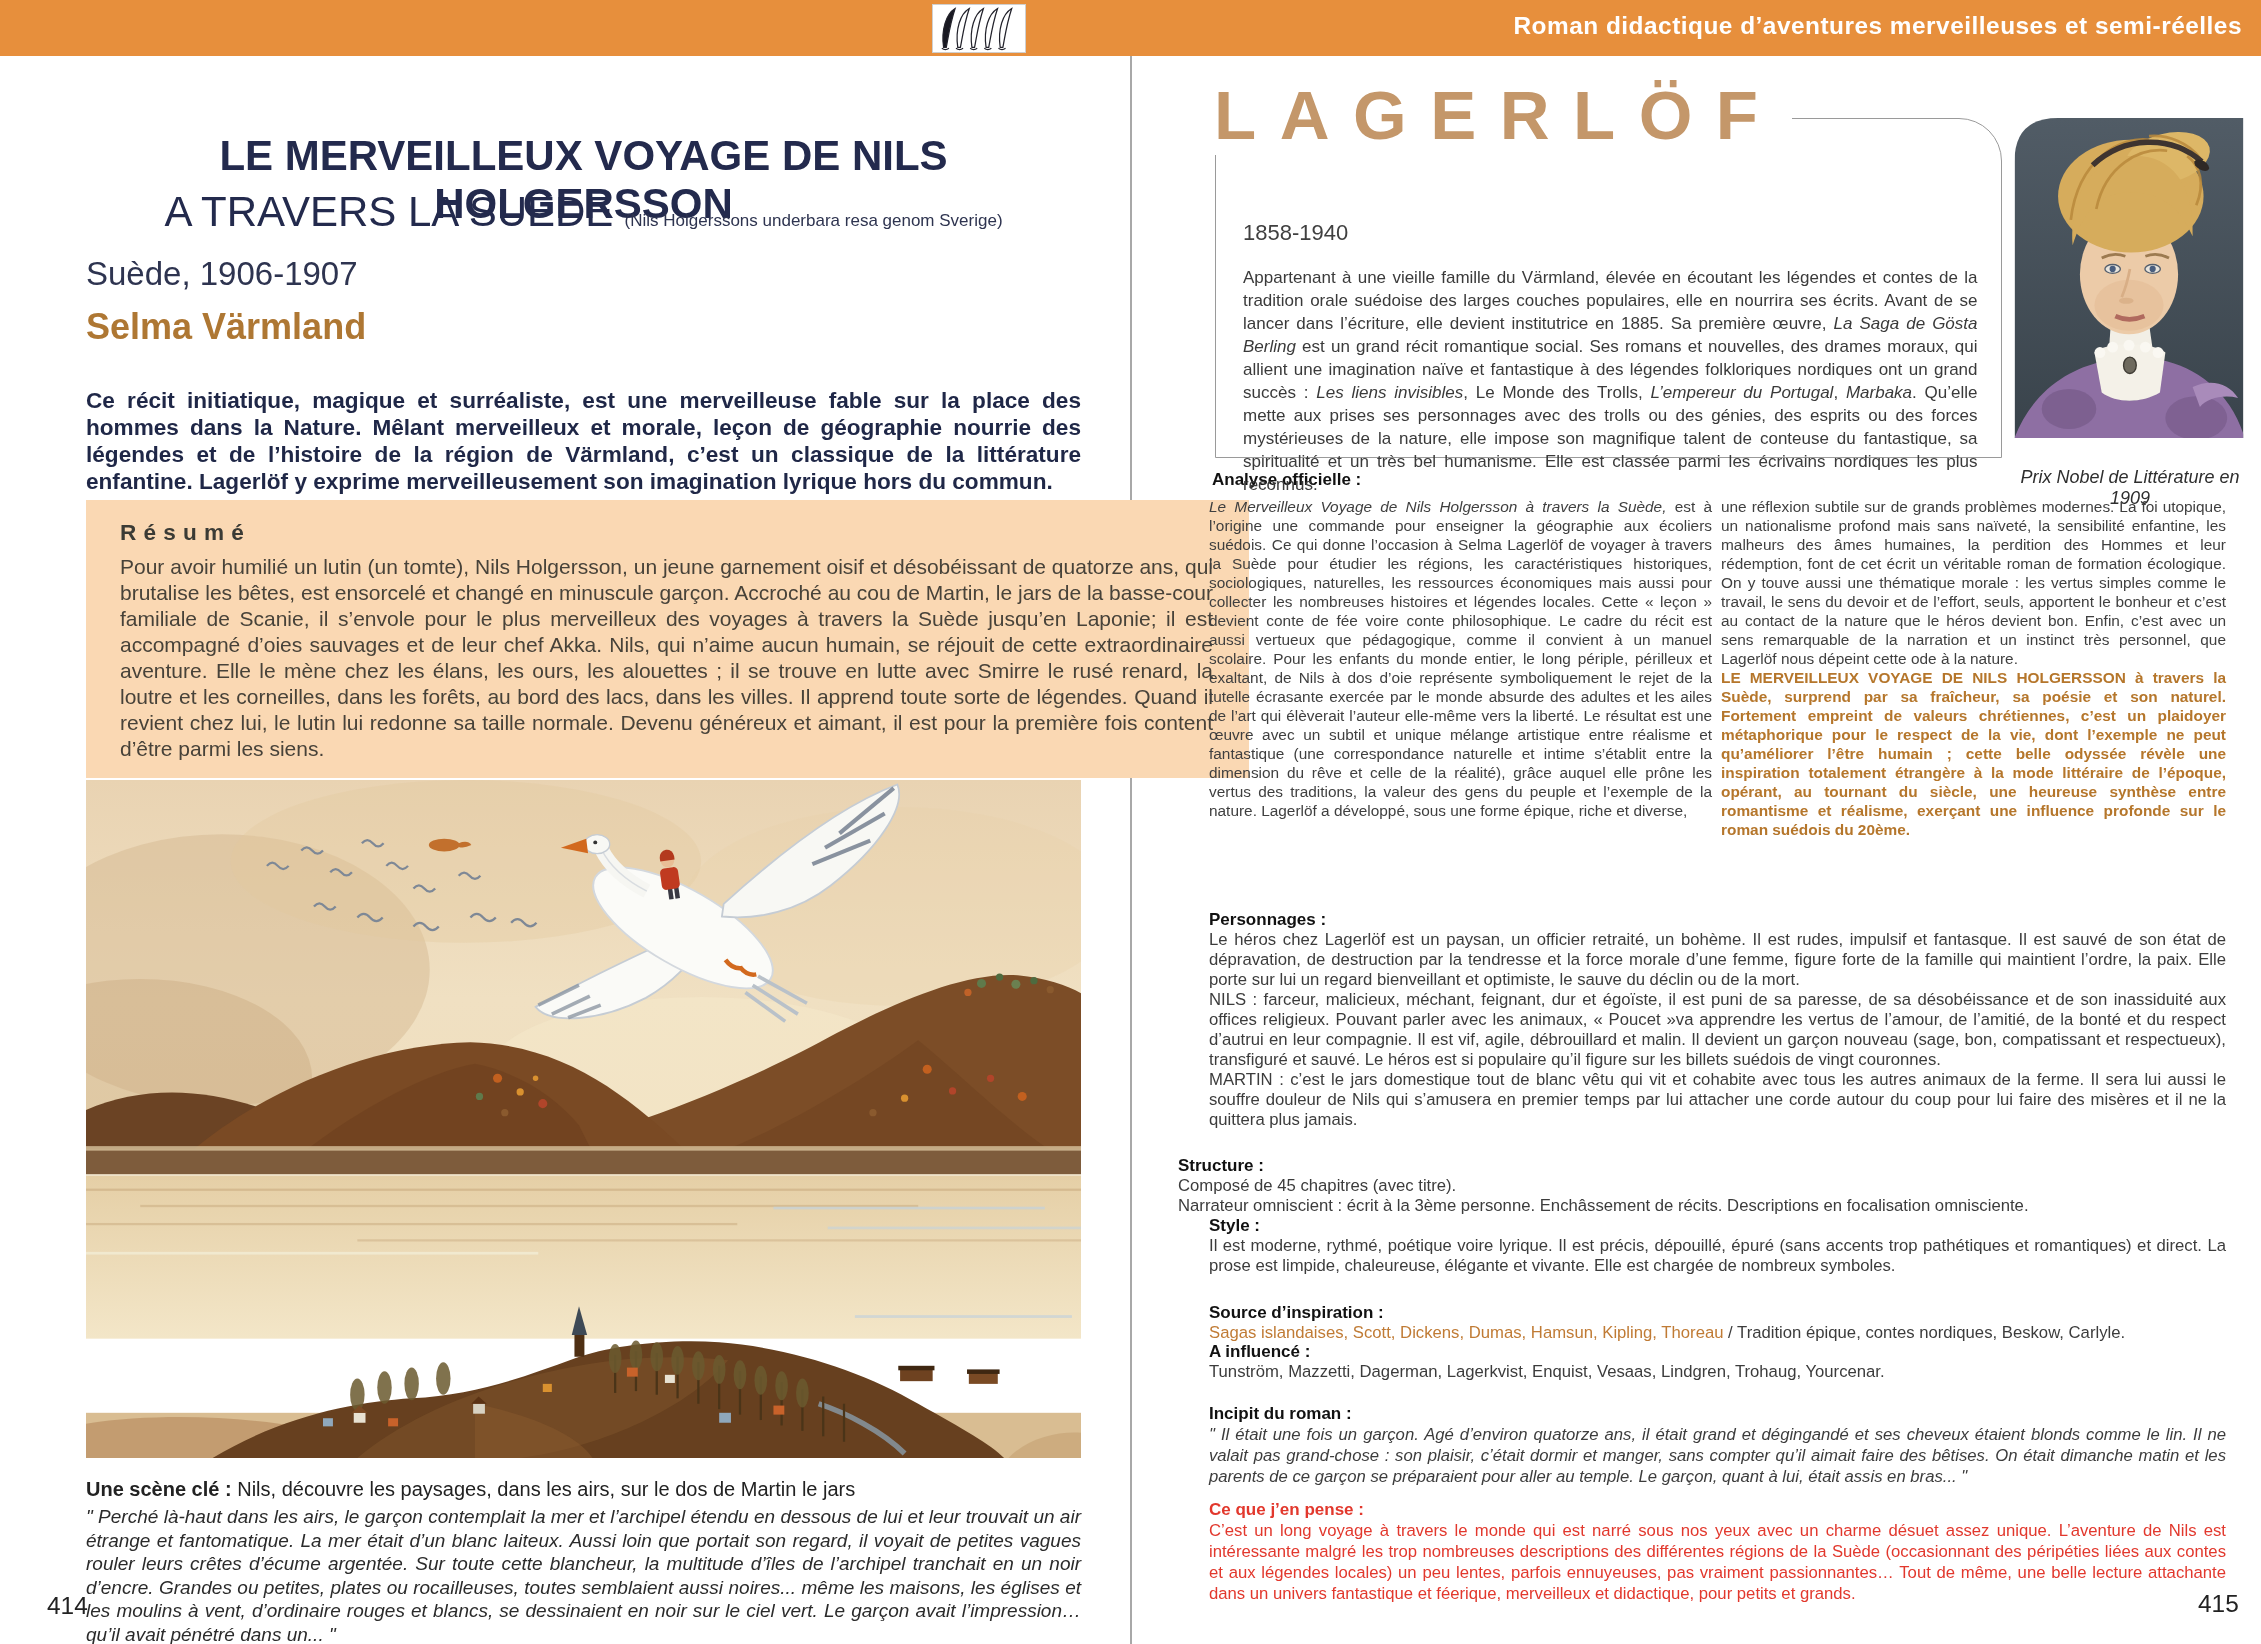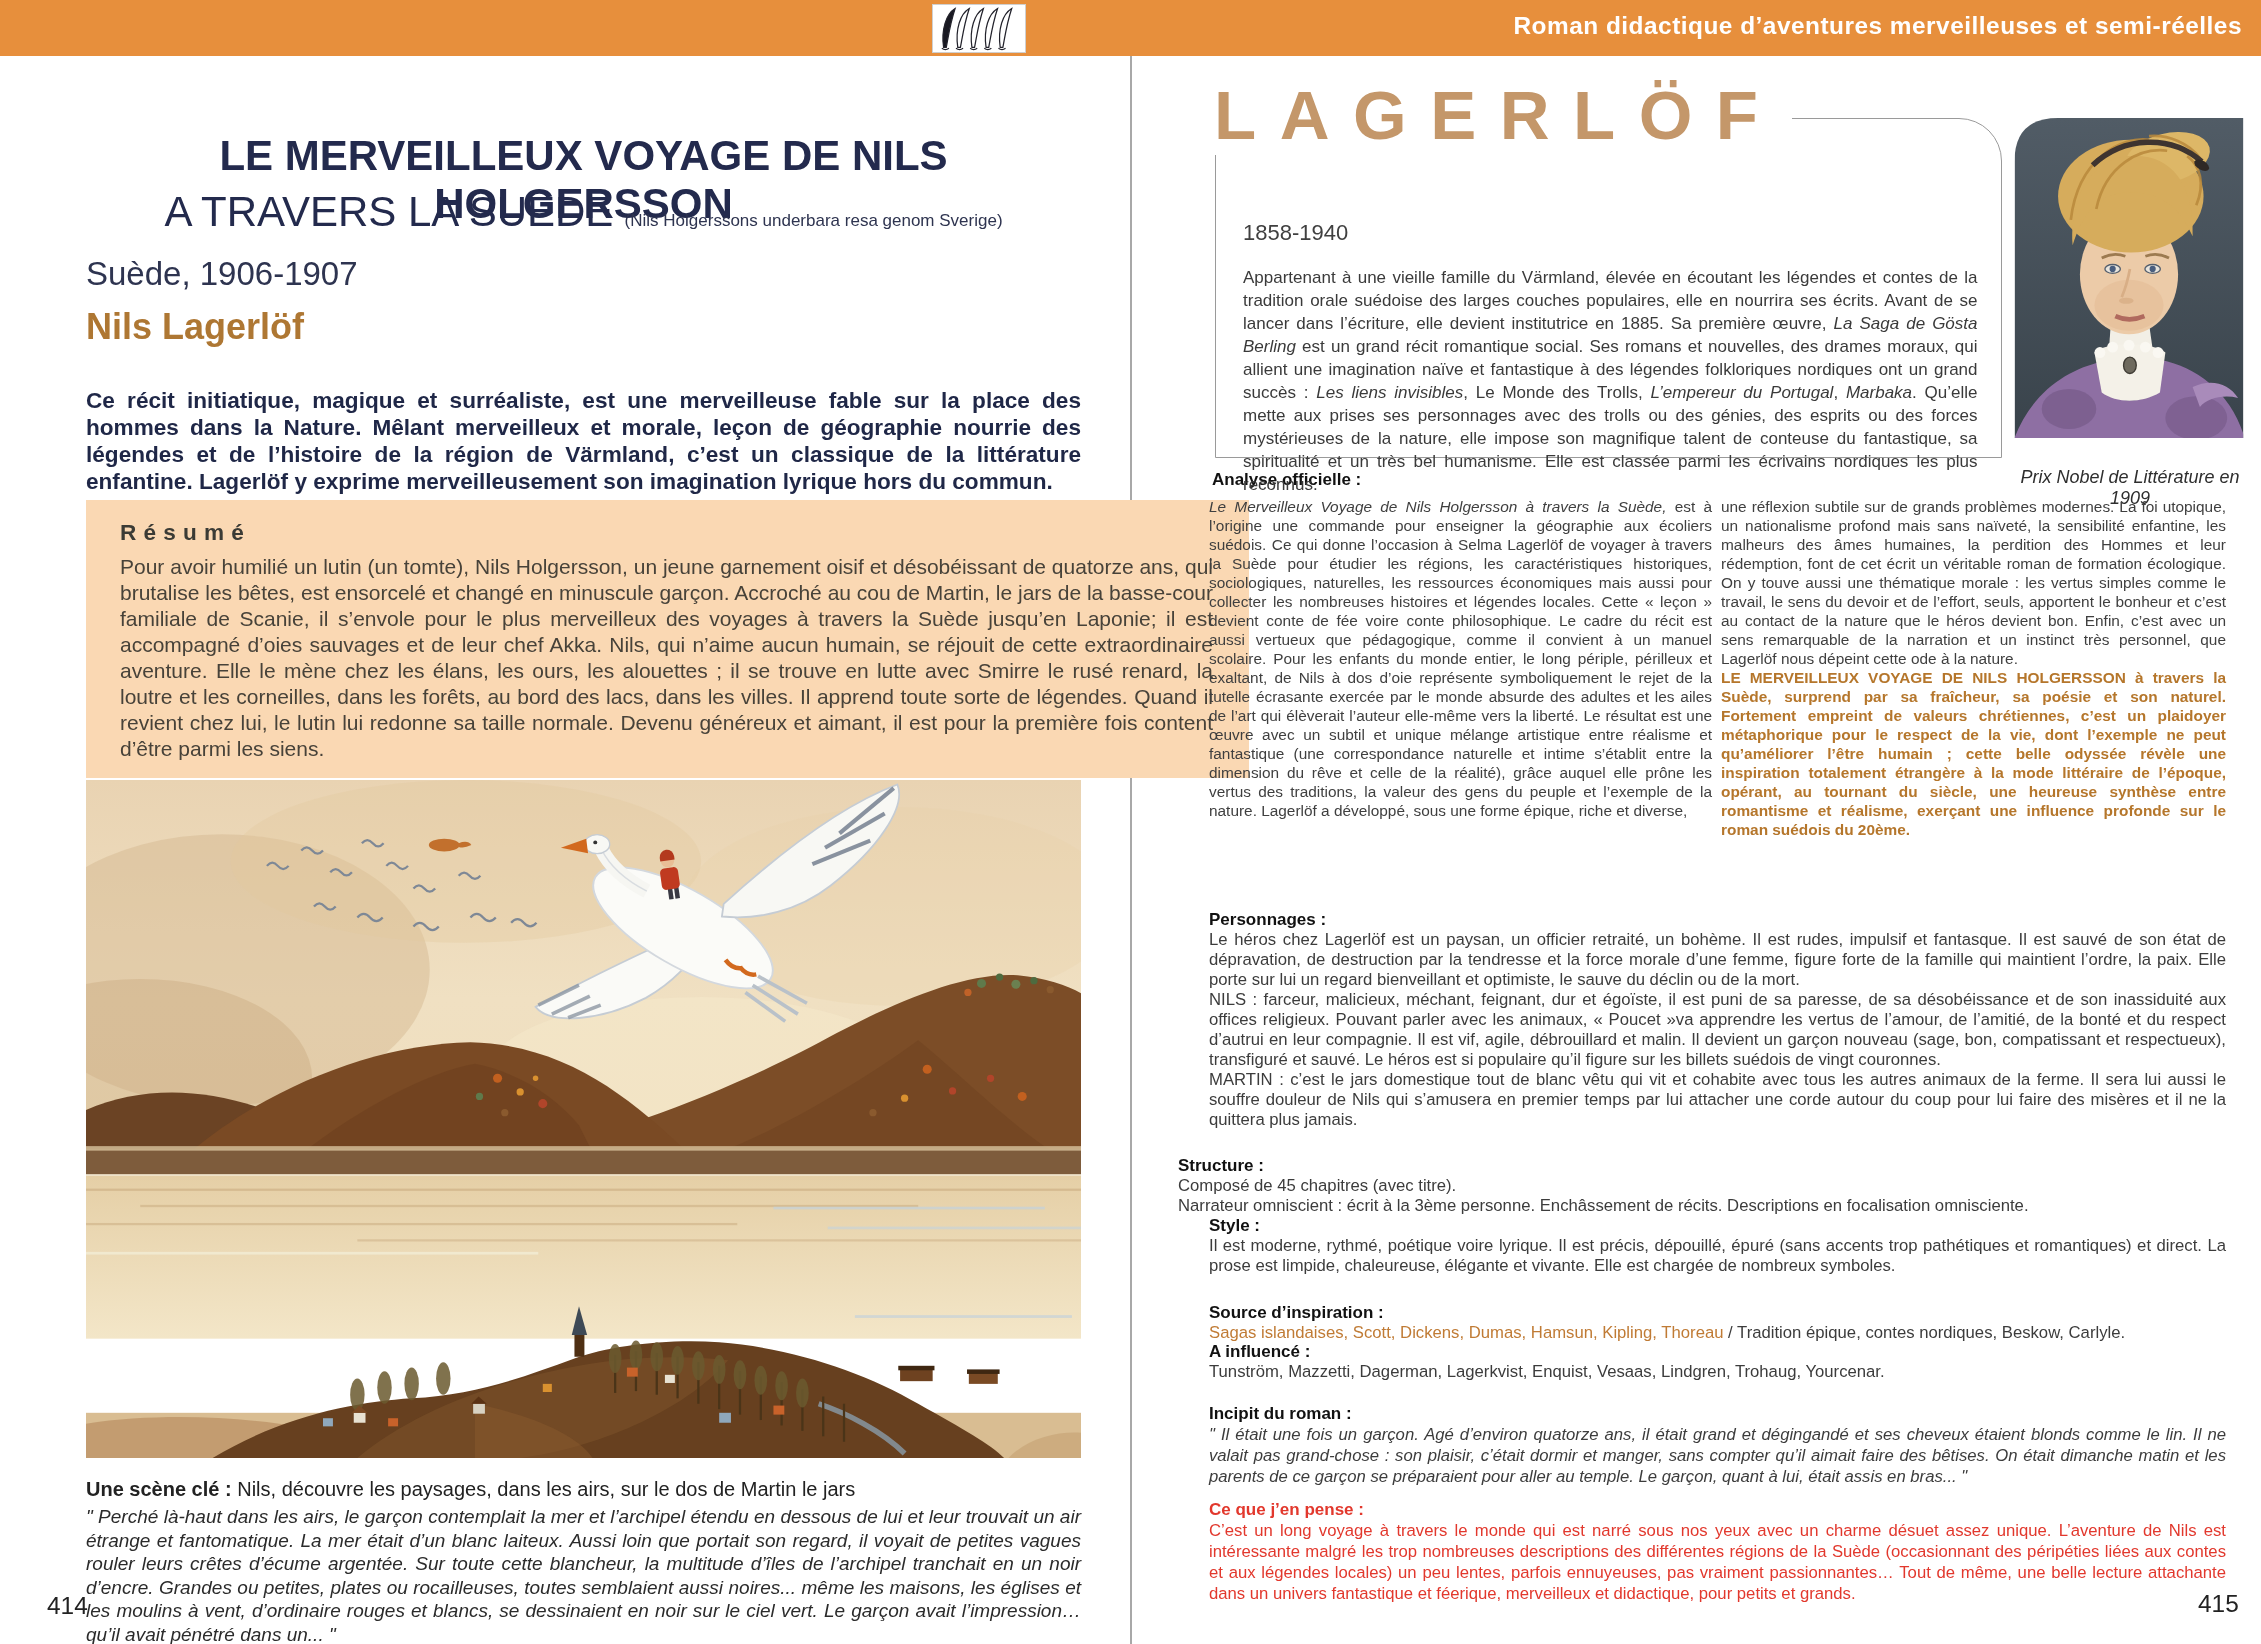--- a/index.html
+++ b/index.html
@@ -87,21 +87,21 @@
     </svg>
   </div>
   <div class="abs divider"></div>
 
   <div class="abs l-title1">LE MERVEILLEUX VOYAGE DE NILS HOLGERSSON</div>
   <div class="abs l-title2">
     <span class="big">A TRAVERS LA SUEDE</span>
     <span class="small">(Nils Holgerssons underbara resa genom Sverige)</span>
   </div>
   <div class="abs l-country">Suède, 1906-1907</div>
-  <div class="abs l-author">Nils Lagerlöf</div>
+  <div class="abs l-author">Selma Värmland</div>
   <div class="abs l-intro">Ce récit initiatique, magique et surréaliste, est une merveilleuse fable sur la place des hommes dans la Nature. Mêlant merveilleux et morale, leçon de géographie nourrie des légendes et de l’histoire de la région de Värmland, c’est un classique de la littérature enfantine. Lagerlöf y exprime merveilleusement son imagination lyrique hors du commun.</div>
 
   <div class="abs resume-box">
     <div class="resume-title">Résumé</div>
     <div class="resume-body">Pour avoir humilié un lutin (un tomte), Nils Holgersson, un jeune garnement oisif et désobéissant de quatorze ans, qui brutalise les bêtes, est ensorcelé et changé en minuscule garçon. Accroché au cou de Martin, le jars de la basse-cour familiale de Scanie, il s’envole pour le plus merveilleux des voyages à travers la Suède jusqu’en Laponie; il est accompagné d’oies sauvages et de leur chef Akka. Nils, qui n’aime aucun humain, se réjouit de cette extraordinaire aventure. Elle le mène chez les élans, les ours, les alouettes ; il se trouve en lutte avec Smirre le rusé renard, la loutre et les corneilles, dans les forêts, au bord des lacs, dans les villes. Il apprend toute sorte de légendes. Quand il revient chez lui, le lutin lui redonne sa taille normale. Devenu généreux et aimant, il est pour la première fois content d’être parmi les siens.</div>
   </div>
 
   <div class="abs painting">
     <svg viewBox="0 0 1100 750" preserveAspectRatio="none">
       <defs>

